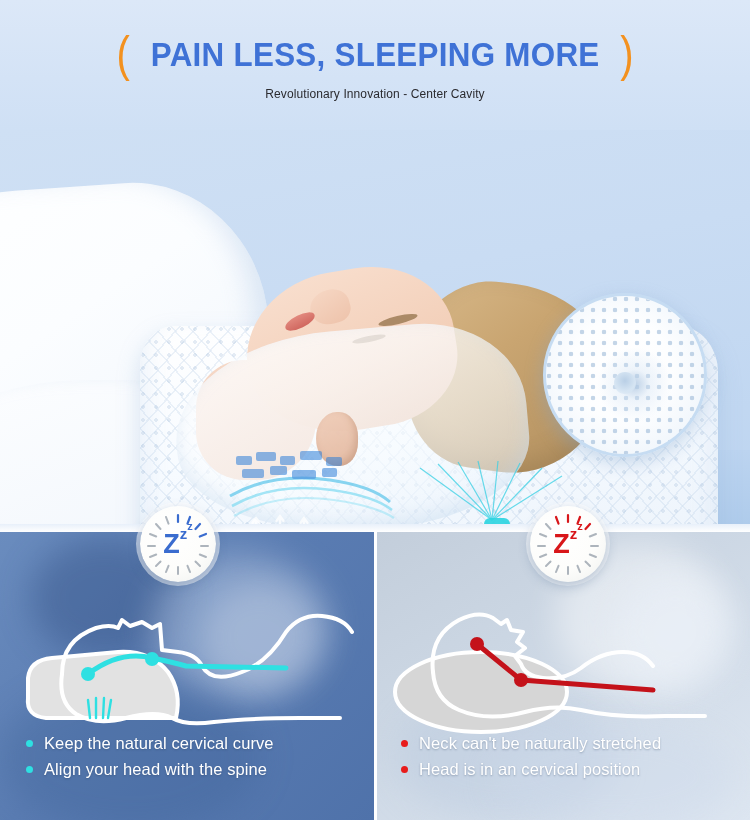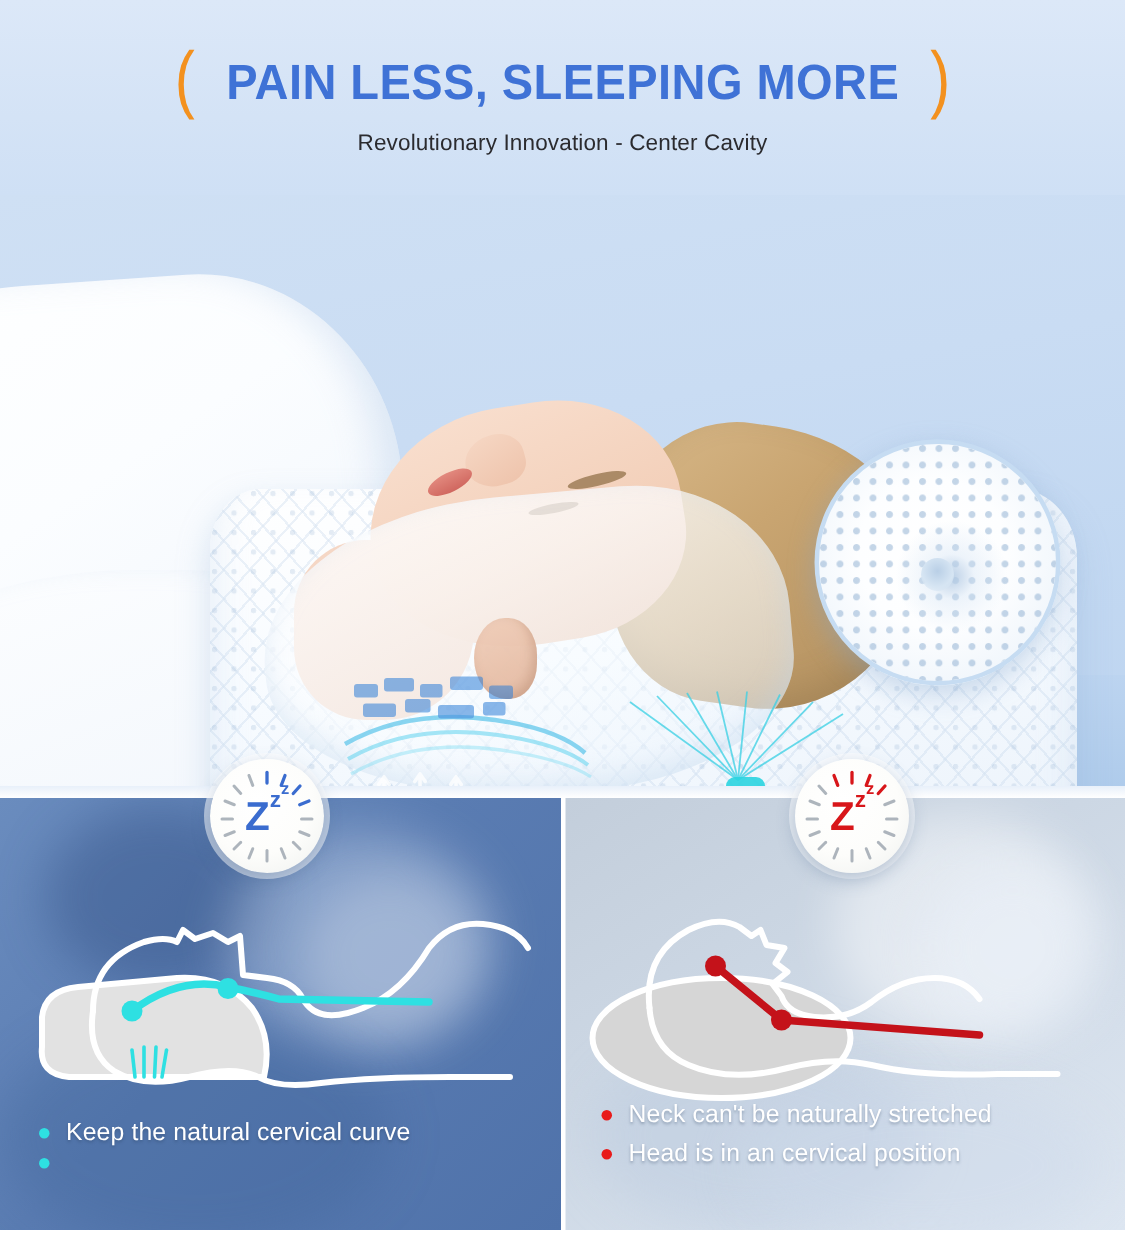--- a/index.html
+++ b/index.html
@@ -24,21 +24,21 @@
     font-size:40px; font-weight:400; color:#f3911f;
     font-family:"Liberation Sans", sans-serif;
     transform:scaleY(1.25); position:relative; top:-1px;
   }
   .headline-text {
     font-size:33px; font-weight:bold; color:#3f72d6;
     letter-spacing:0.3px; transform:scaleX(0.95);
     white-space:nowrap;
   }
   .subtitle {
-    margin-top:13px; font-size:15px; color:#2b2b2f;
+    margin-top:13px; font-size:12px; color:#2b2b2f;
     letter-spacing:0.1px; white-space:nowrap;text-align:right;
   }
 
   
   .hero {
     position:absolute; left:0; top:130px; width:750px; height:398px;
     overflow:hidden;
     background:linear-gradient(170deg,#cfe0f4 0%,#c9dcf3 40%,#bcd4f0 100%);
   }
   
@@ -350,20 +350,21 @@
         </g>
       </svg>
 
       <div class="bullets">
         <div class="bullet">
           <span class="dot dot-good"></span>
           <span class="bullet-text">Keep the natural cervical curve</span>
         </div>
         <div class="bullet">
           <span class="dot dot-good"></span>
+          <span class="bullet-text">Align your head with the spine</span>
         </div>
       </div>
     </div>
 
     <div class="panel panel-bad">
       <div class="ghost" style="left:180px;top:10px;width:170px;height:150px;background:rgba(255,255,255,.45);"></div>
       <div class="ghost" style="left:240px;top:40px;width:120px;height:120px;background:rgba(235,242,250,.5);"></div>
       <div class="ghost" style="left:20px;top:160px;width:220px;height:130px;background:rgba(180,198,220,.35);"></div>
       <div class="ghost" style="left:120px;top:190px;width:240px;height:110px;background:rgba(205,218,234,.4);"></div>
 

